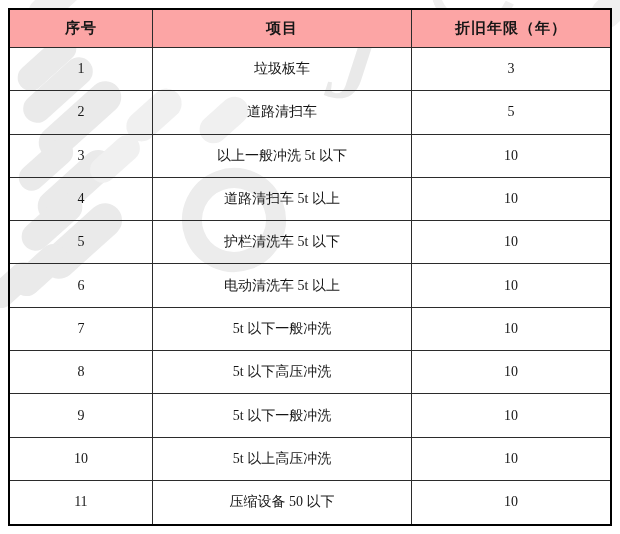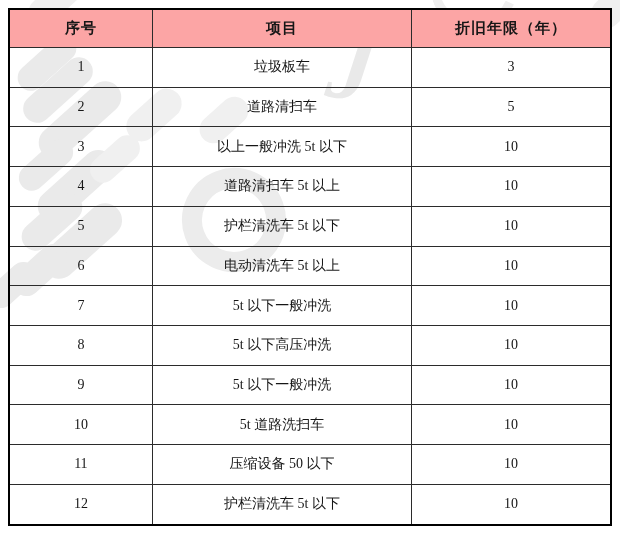--- a/index.html
+++ b/index.html
@@ -149,28 +149,23 @@
         <td>5t 以下高压冲洗</td>
         <td>10</td>
       </tr>
       <tr>
         <td>9</td>
         <td>5t 以下一般冲洗</td>
         <td>10</td>
       </tr>
       <tr>
         <td>10</td>
-        <td>5t 道路洗扫车</td>
+        <td>5t 以上高压冲洗</td>
         <td>10</td>
       </tr>
       <tr>
         <td>11</td>
         <td>压缩设备 50 以下</td>
         <td>10</td>
       </tr>
-      <tr>
-        <td>12</td>
-        <td>护栏清洗车 5t 以下</td>
-        <td>10</td>
-      </tr>
     </tbody>
   </table>
 </div>
 
 </body></html>

